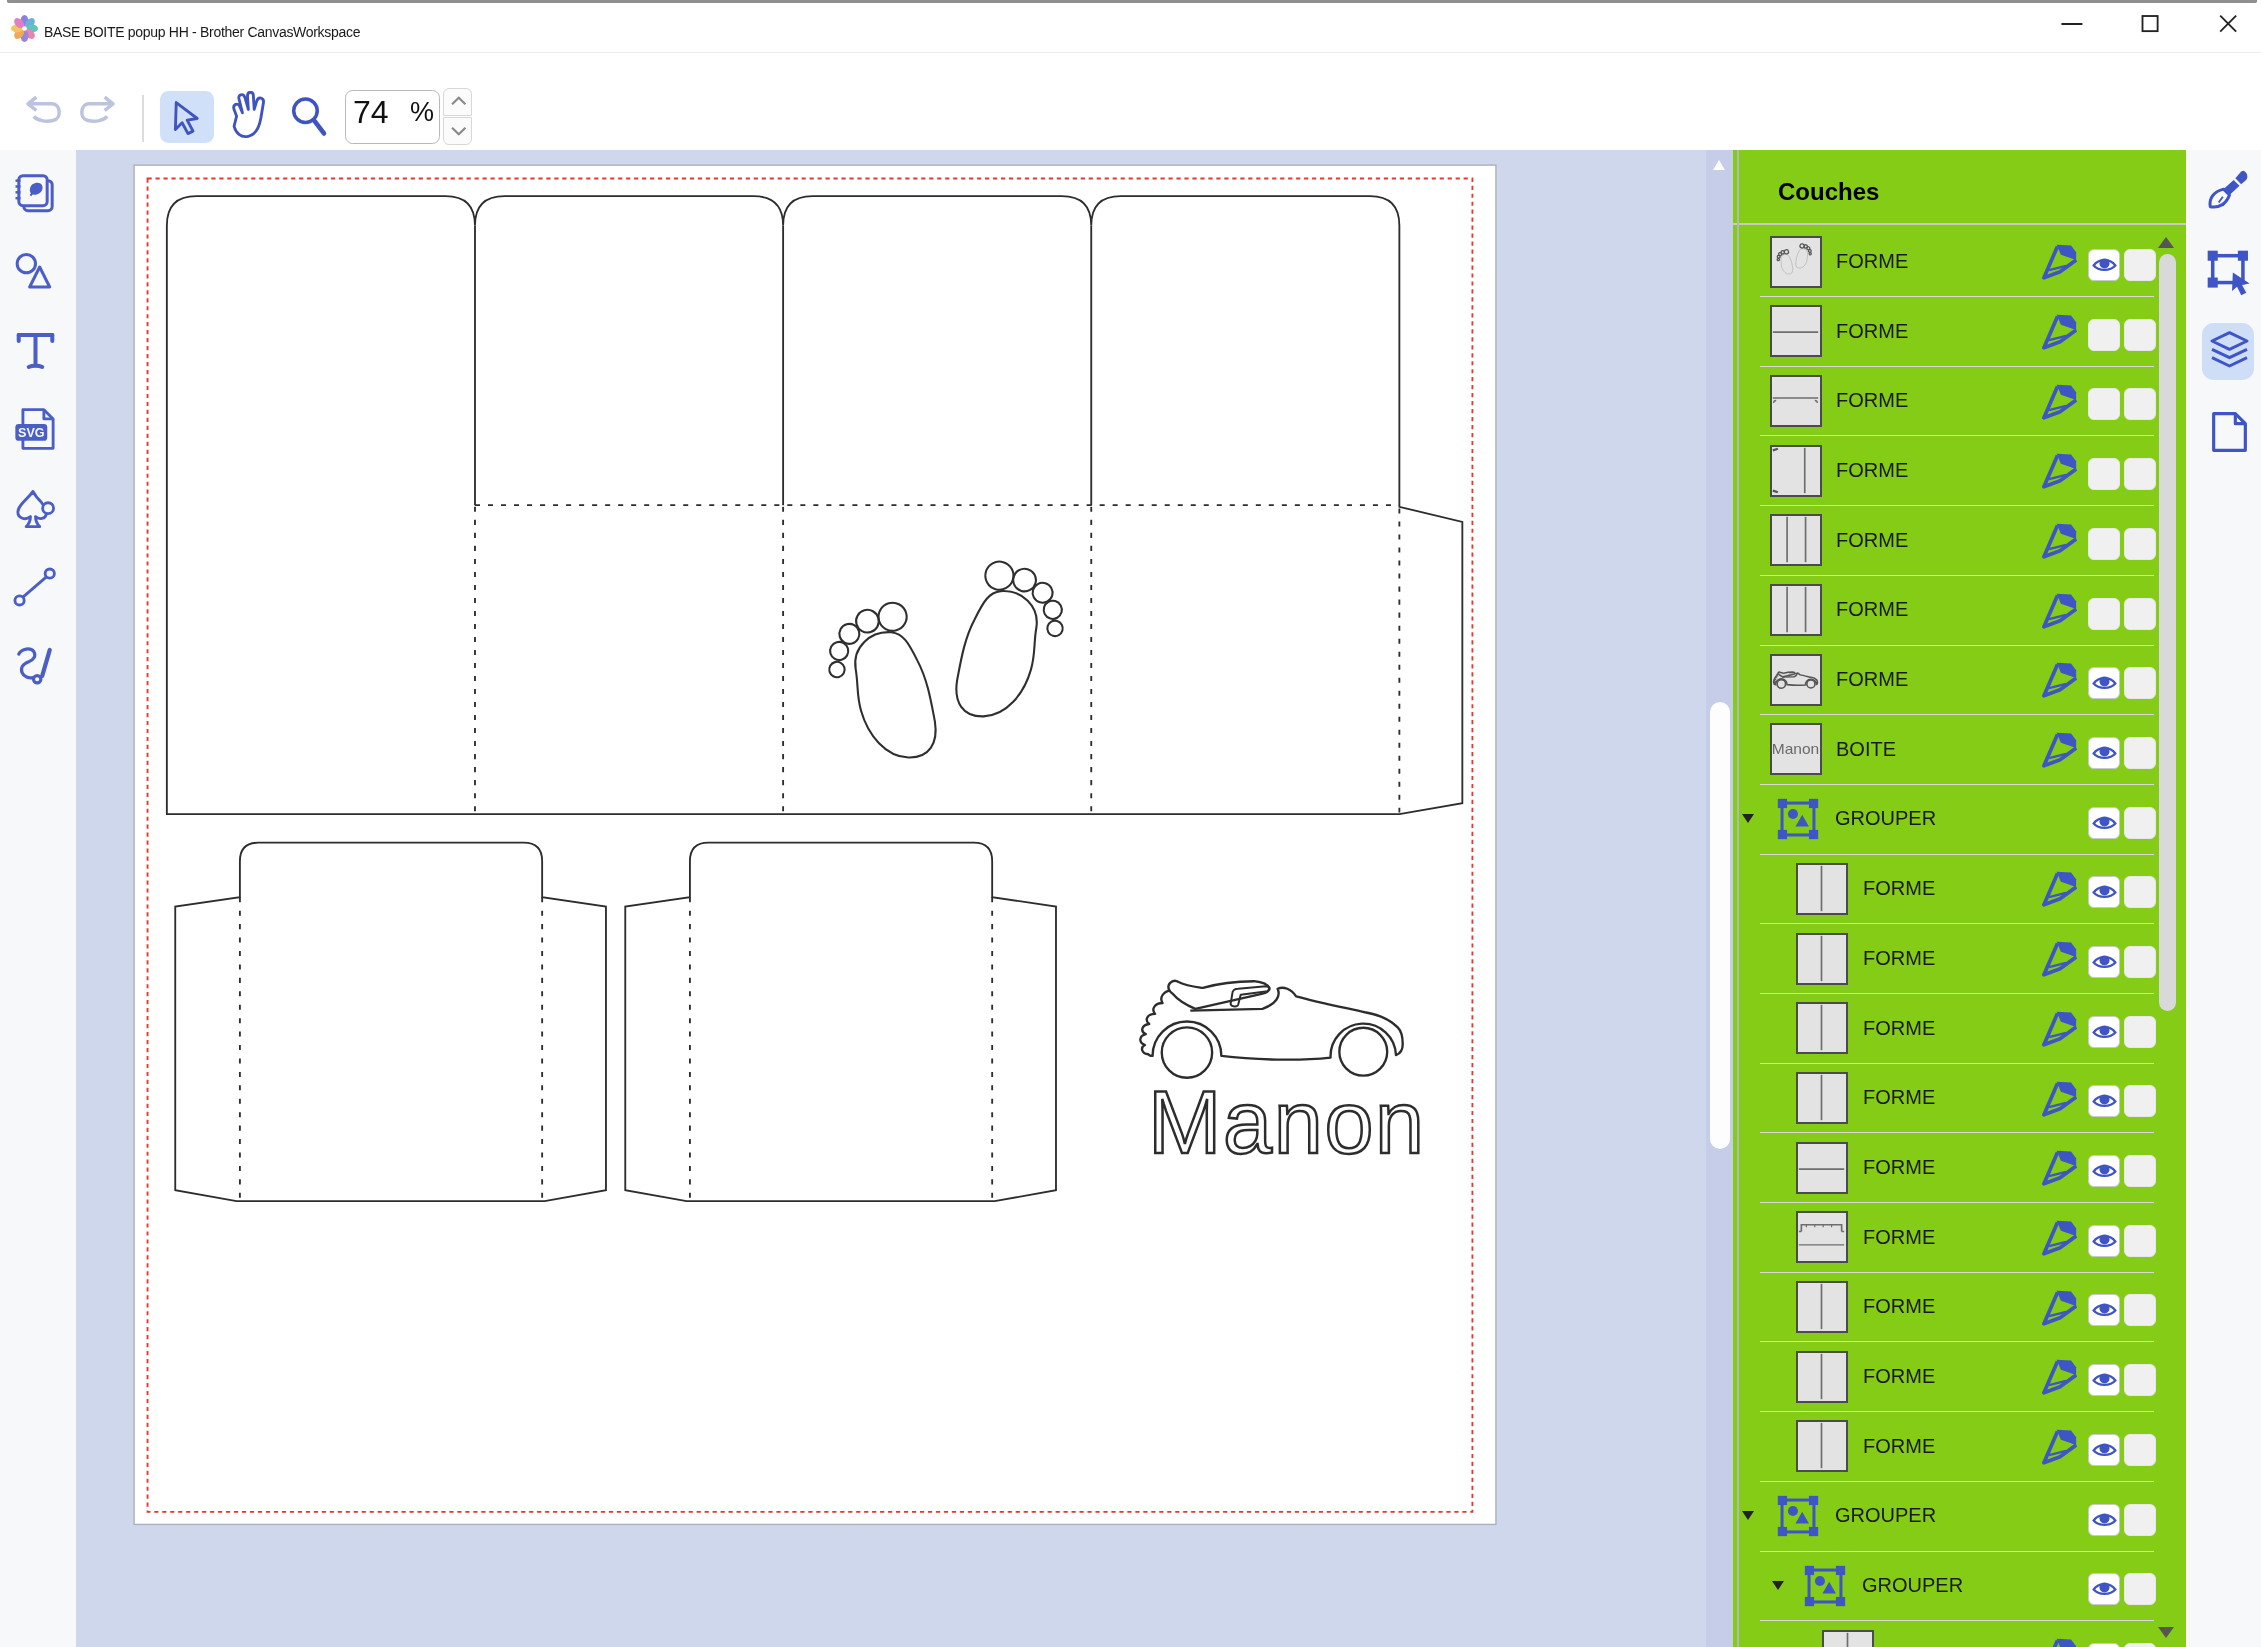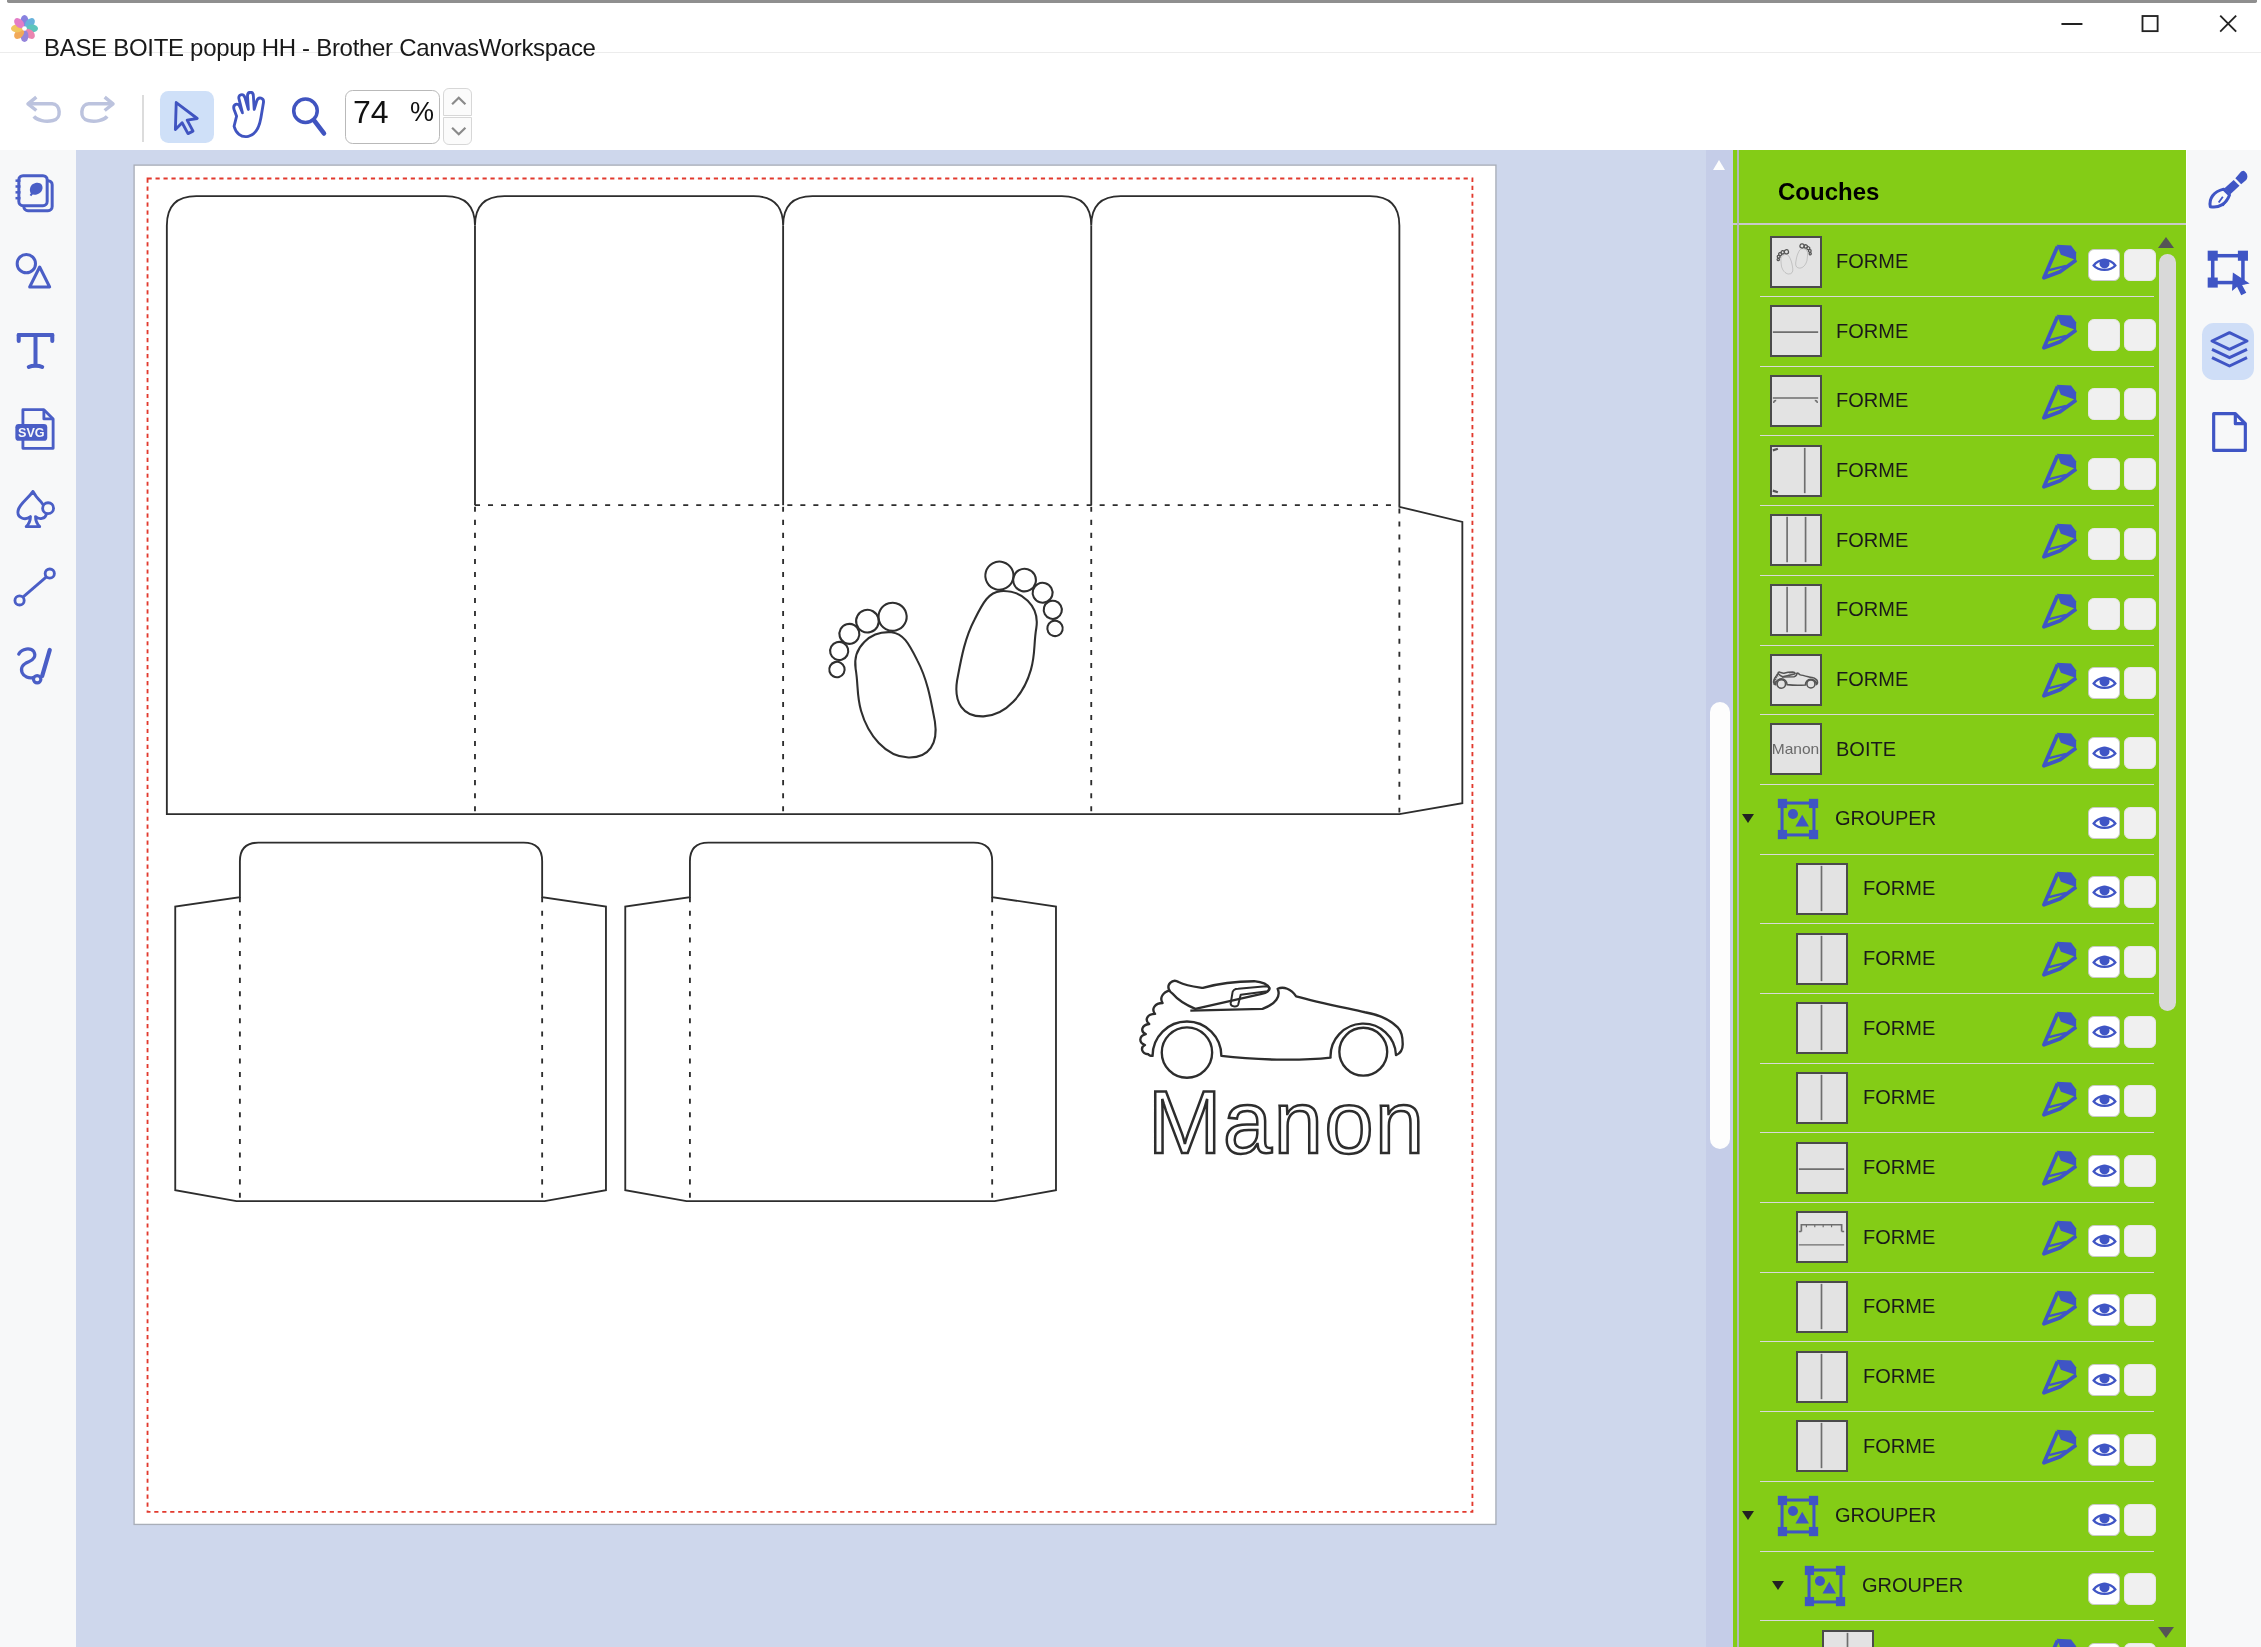--- a/index.html
+++ b/index.html
@@ -4,21 +4,21 @@
 <style>
   * { margin:0; padding:0; box-sizing:border-box; }
   html,body { width:2261px; height:1647px; overflow:hidden; background:#fff;
     font-family:"Liberation Sans", sans-serif; }
   .abs { position:absolute; }
   #page { position:relative; width:2261px; height:1647px; }
   
   #topstrip { left:6.7px; top:0; width:2250px; height:2.5px; background:#8f8f8f; border-radius:0 0 1.7px 1.7px; }
   
   #titlebar { left:0; top:2.5px; width:2261px; height:50px; background:#fff; border-bottom:0.8px solid #ececec; }
-  #titletext { left:44px; top:34px; font-size:24px; color:#191919; letter-spacing:-0.3px; }
+  #titletext { left:44px; top:24px; font-size:14px; color:#191919; letter-spacing:-0.3px; }
   
   #menubar { left:0; top:52px; width:2261px; height:31px; background:#fff; }
   .menuitem { position:absolute; top:1.7px; font-size:21px; color:#111; letter-spacing:-0.2px; }
   
   #toolbar { left:0; top:83px; width:1794px; height:67px; background:#fff; }
   
   #sidebar { left:0; top:150px; width:76px; height:1497px; background:#f7f8f9; }
   #canvas { left:76px; top:150px; width:1630px; height:1497px; background:#ced7ec; }
   #vscroll { left:1706px; top:150px; width:27px; height:1497px; background:#c5cde8; }
   #vthumb { left:1710px; top:702px; width:20px; height:447px; background:#fdfdfd; border-radius:10px; }

